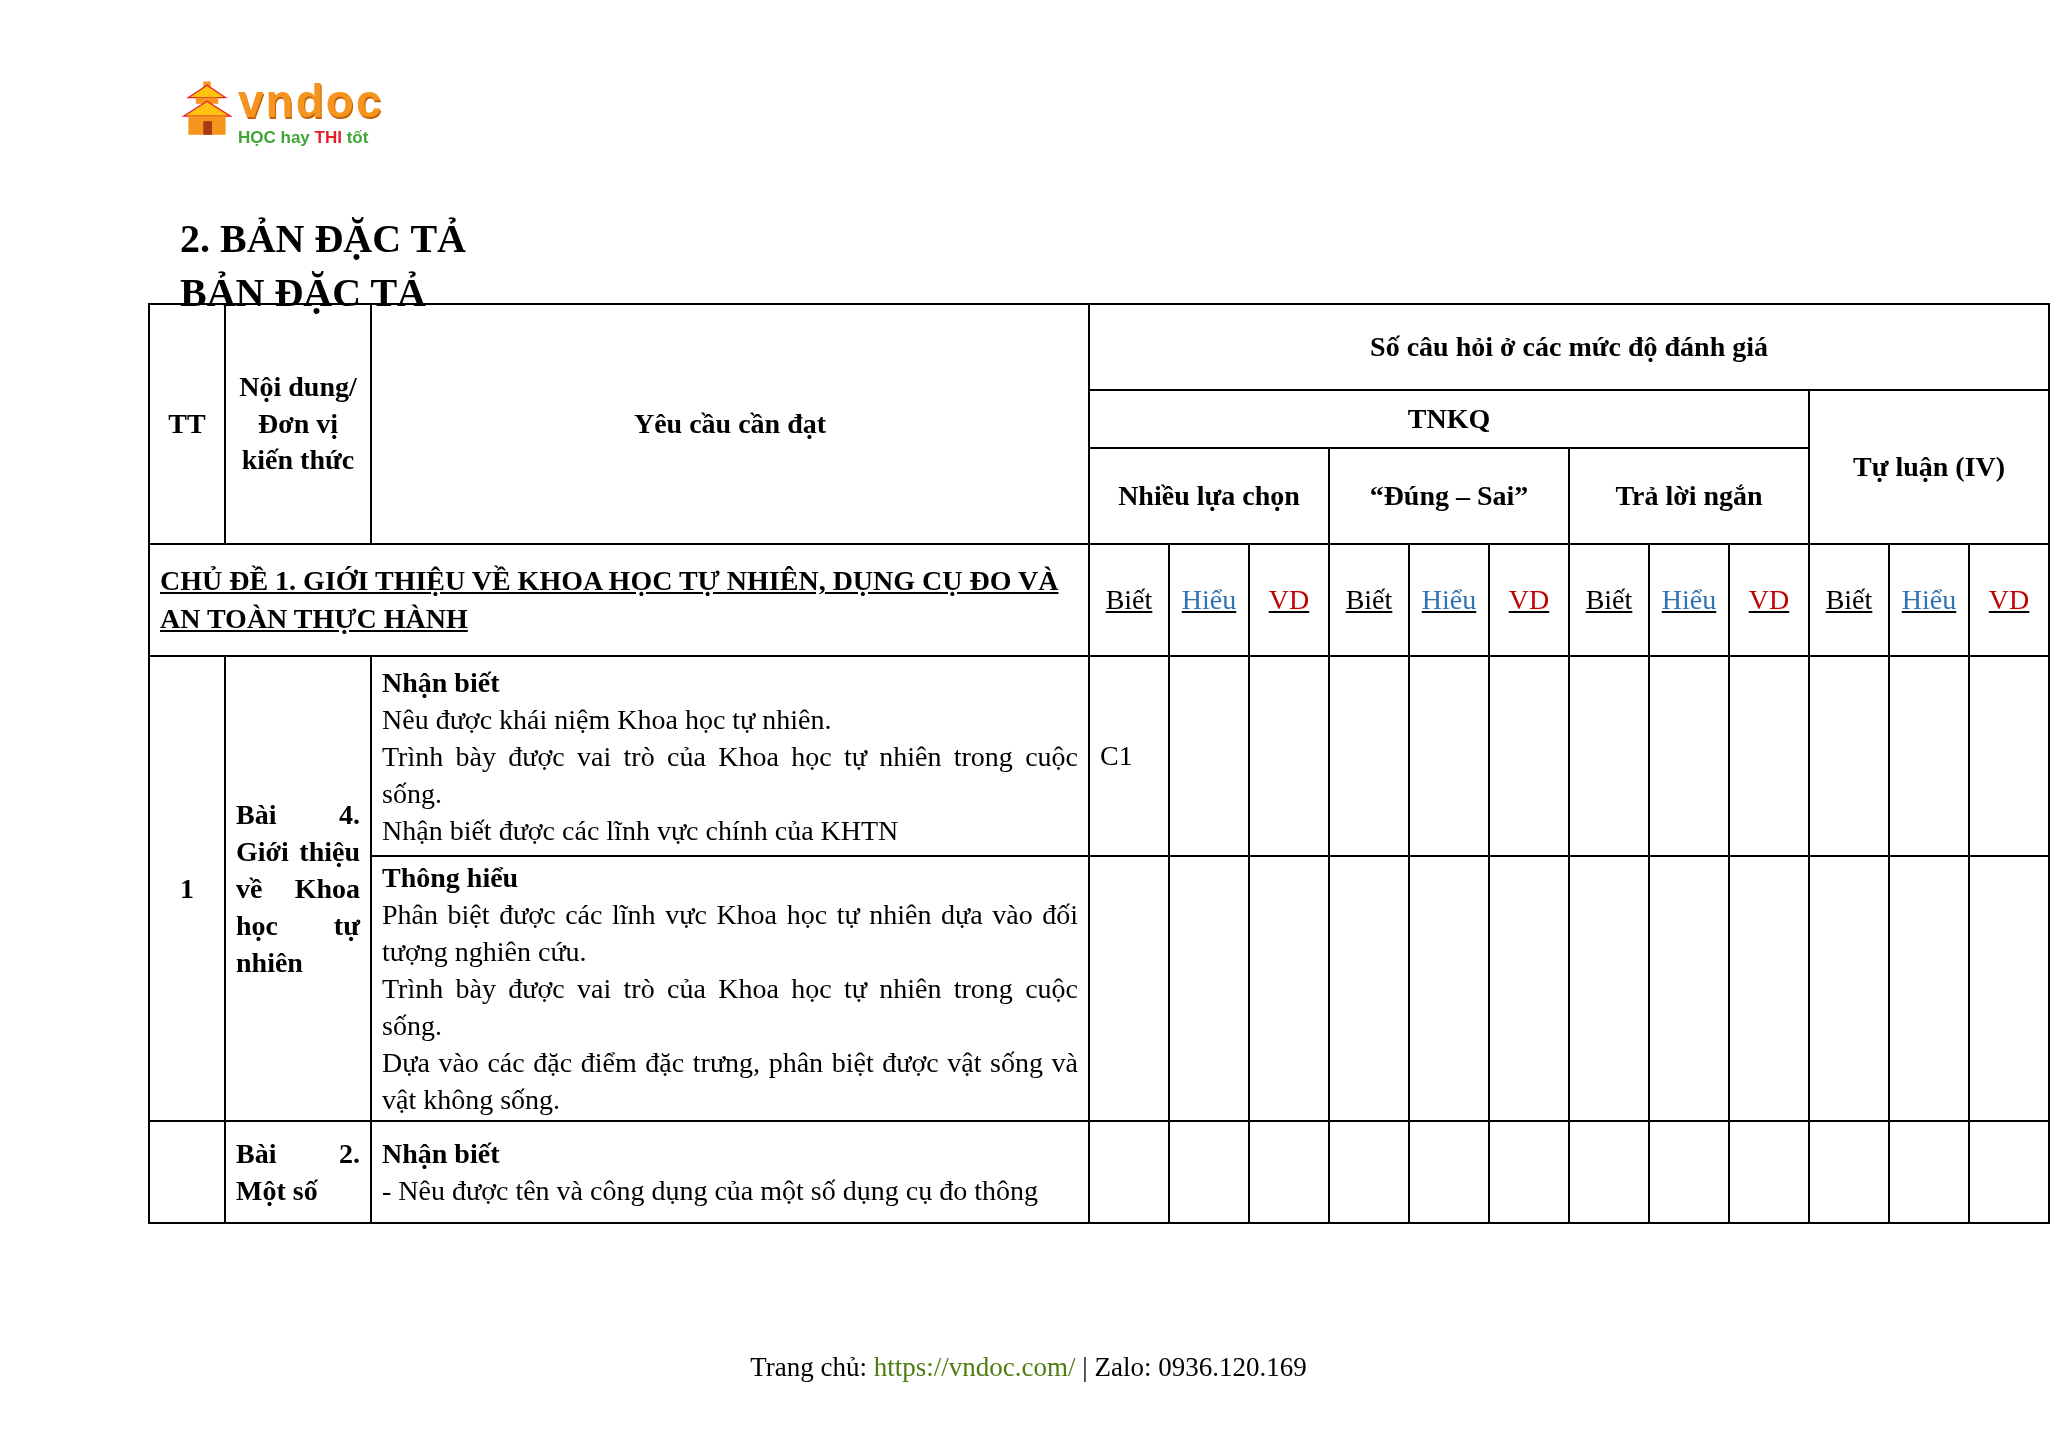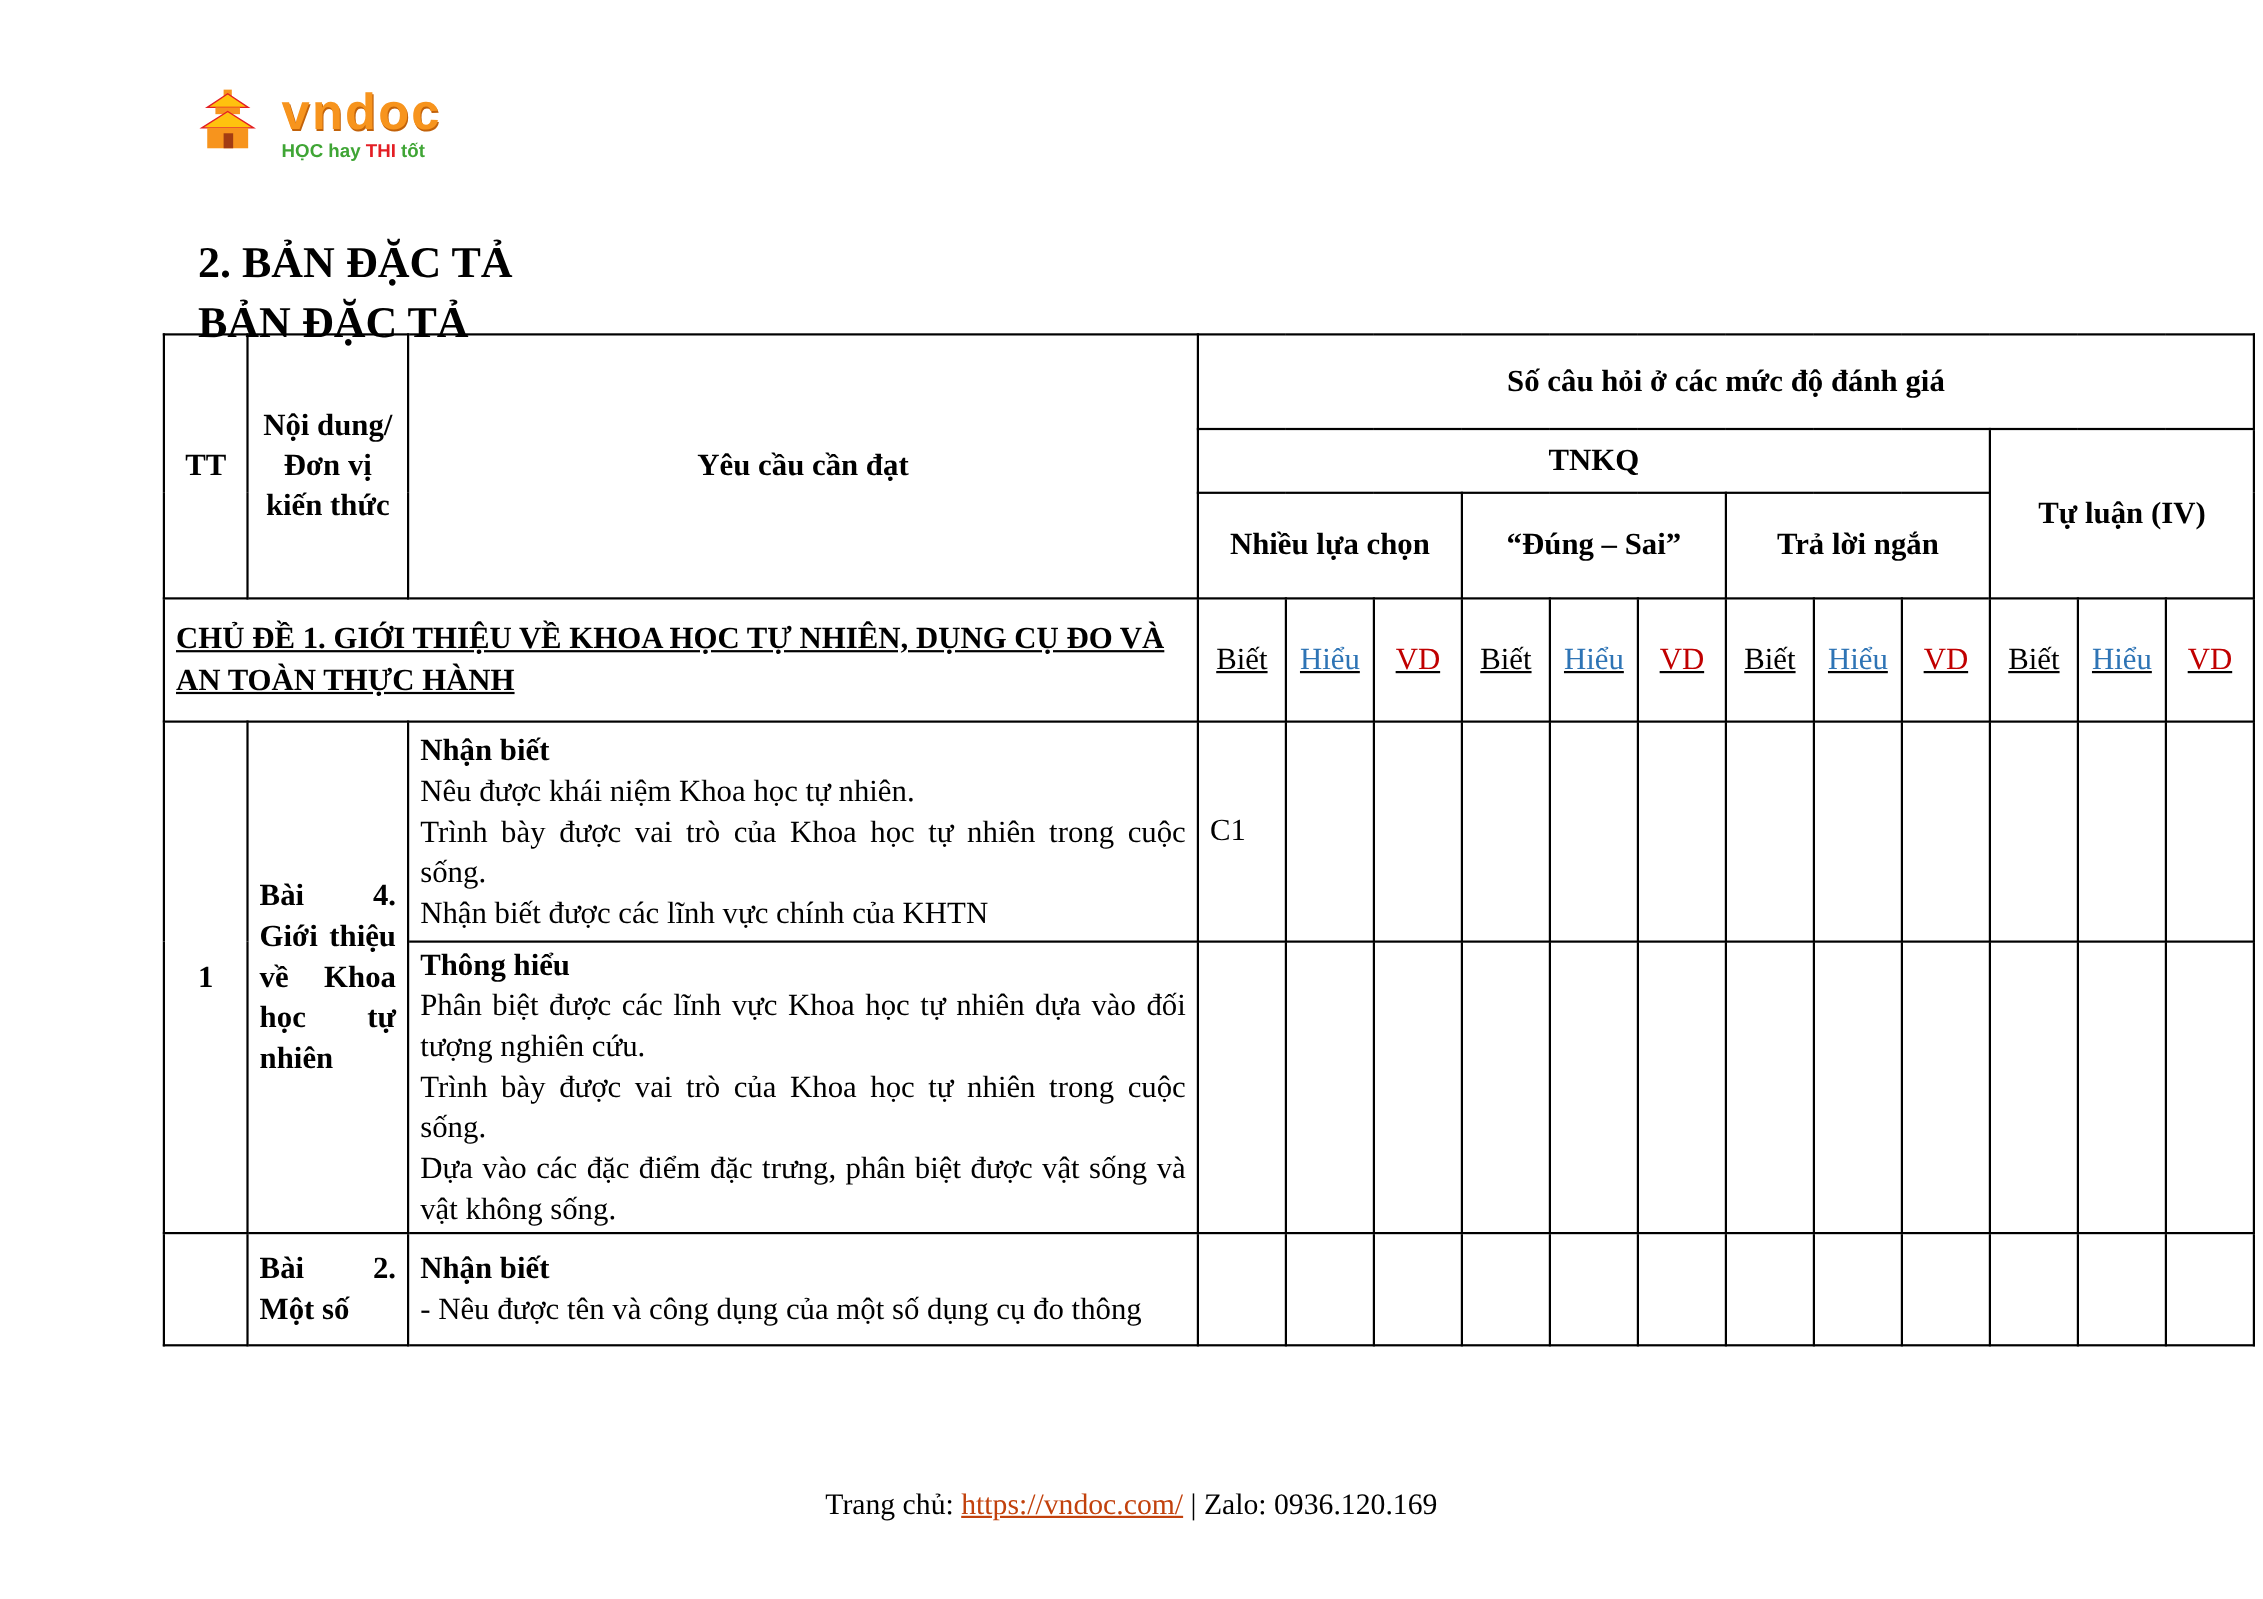--- a/index.html
+++ b/index.html
@@ -7,21 +7,21 @@
   body {
     width: 2057px; height: 1454px;
     background: #ffffff;
     position: relative;
     overflow: hidden;
     font-family: "Liberation Serif", serif;
     color: #000;
   }
 
   
-  .logo { position: absolute; left: 176px; top: 78px; display: flex; gap: 18px; align-items: center; }
+  .logo { position: absolute; left: 176px; top: 78px; display: flex; gap: 0; align-items: center; }
   .logo-text { display: flex; flex-direction: column; line-height: 1; }
   .brand {
     font-family: "Liberation Sans", sans-serif;
     font-weight: bold; font-size: 46px; letter-spacing: 2px;
     color: #F7941D; text-shadow: 1px 2px 0 #c2620a;
   }
   .tagline { font-family: "Liberation Sans", sans-serif; font-weight: bold; font-size: 17px; margin-top: 5px; }
   .tag-green { color: #3FA535; }
   .tag-red { color: #E31E24; }
 
@@ -45,21 +45,21 @@
   .unit-top { vertical-align: top; }
   .req-cell { vertical-align: top; text-align: justify; padding: 3px 12px 4px; line-height: 37px; }
   .req-title { font-weight: bold; text-align: left; }
   .req-line { }
   .nowrap { white-space: nowrap; overflow: hidden; text-align: left; }
   .mark-cell { vertical-align: top; text-align: left; padding: 5px 8px; font-size: 28px; }
   .qc { }
 
   
   .footer { position: absolute; top: 1352px; left: 0; width: 100%; text-align: center; font-size: 27px; }
-  .footer a { color: #c2410c; text-decoration: underline; cursor: pointer; }
+  .footer a { color: #4d7c0f; cursor: pointer; }
 </style>
 </head>
 <body>
 
 <div class="logo">
   <span>
     <svg width="62" height="62" viewBox="0 0 50 50">
       <rect x="22" y="2" width="6" height="6" fill="#f7941d"></rect>
       <path d="M10 15 L25 5 L40 15 Z" fill="#ffc20e" stroke="#e31e24" stroke-width="1"></path>
       <rect x="16" y="15" width="18" height="5" fill="#f7941d"></rect>

